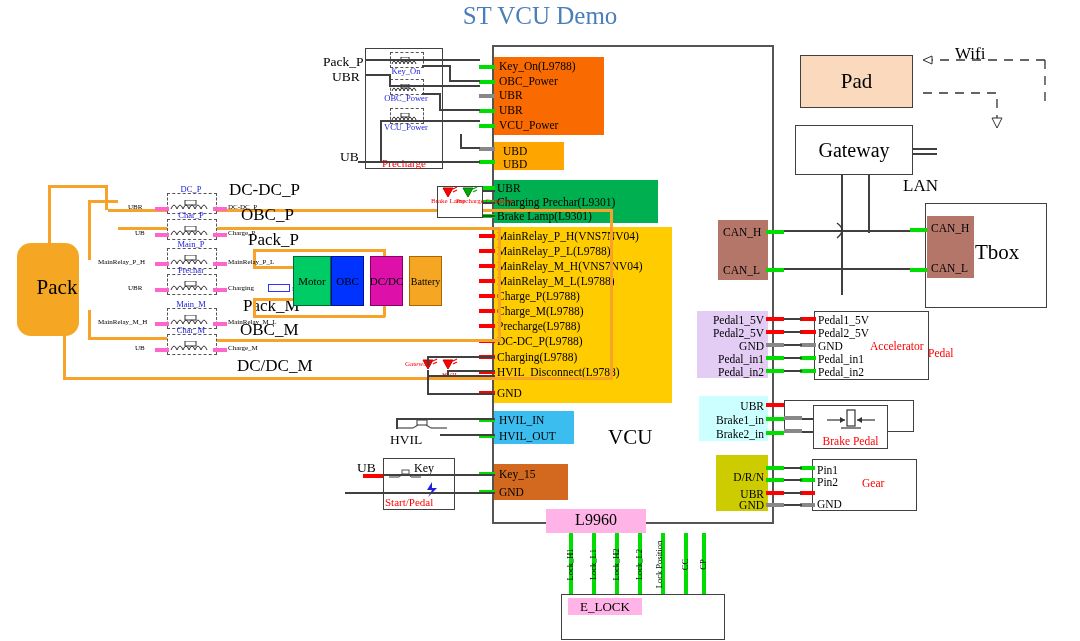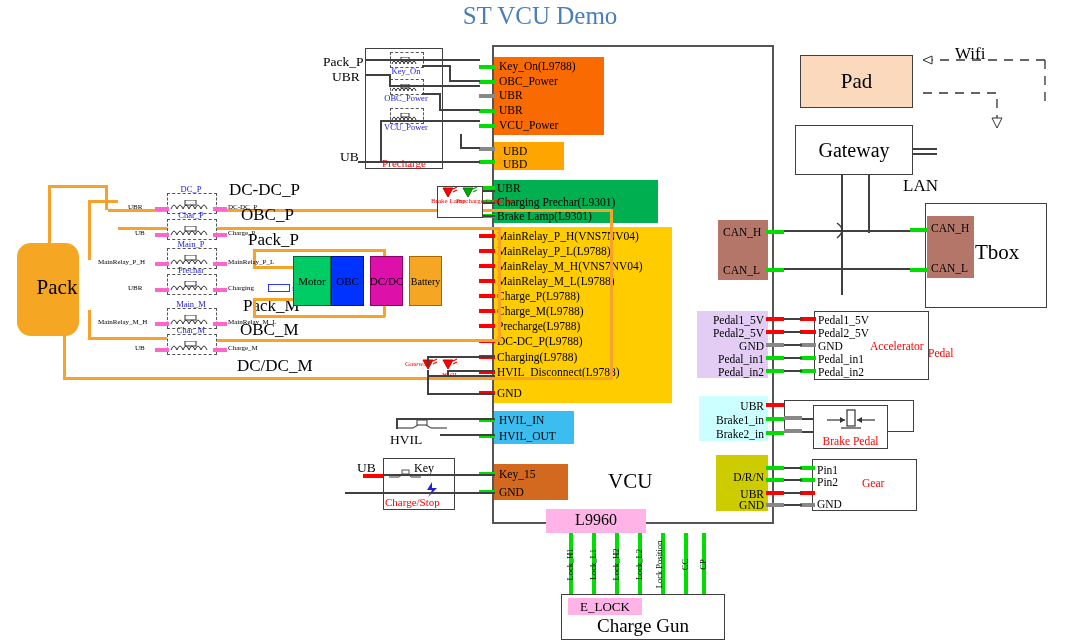--- a/index.html
+++ b/index.html
@@ -24,21 +24,21 @@
   .k{background:#888888;}
 
   .box{position:absolute;box-sizing:border-box;border:1.5px solid #404040;background:#fff;}
   .ctr{display:flex;align-items:center;justify-content:center;}
 
   .vwire{position:absolute;background:#404040;width:1.5px;}
   .hwire{position:absolute;background:#404040;height:1.5px;}
   .owire{position:absolute;background:#f7a22a;}
 
   .vcu-body{position:absolute;border:2px solid #555;background:#fff;}
-  .vcu-text{position:absolute;font-size:21px;margin-top:44px;}
+  .vcu-text{position:absolute;font-size:21px;}
 
   .relaybox{position:absolute;border:1px dashed #555;background:#fff;}
   .tiny{font-size:7px;font-family:"Liberation Serif",serif;white-space:nowrap;line-height:8px;}
   .tiny2{font-size:8.5px;font-family:"Liberation Serif",serif;white-space:nowrap;line-height:9px;}
   .med{font-size:13.5px;font-family:"Liberation Serif",serif;white-space:nowrap;}
   .big{font-size:17px;font-family:"Liberation Serif",serif;white-space:nowrap;}
 </style>
 </head>
 <body>
 
@@ -161,21 +161,20 @@
   <div class="abs tiny2" style="left:563px;top:560px;width:60px;transform:rotate(-90deg);text-align:center;">Lock_L1</div>
   <div class="abs tiny2" style="left:586px;top:560px;width:60px;transform:rotate(-90deg);text-align:center;">Lock_H2</div>
   <div class="abs tiny2" style="left:609px;top:560px;width:60px;transform:rotate(-90deg);text-align:center;">Lock_L2</div>
   <div class="abs tiny2" style="left:629px;top:560px;width:60px;transform:rotate(-90deg);text-align:center;">Lock Position</div>
   <div class="abs tiny2" style="left:655px;top:560px;width:60px;transform:rotate(-90deg);text-align:center;">CC</div>
   <div class="abs tiny2" style="left:673px;top:560px;width:60px;transform:rotate(-90deg);text-align:center;">CP</div>
 
   <div class="box" style="left:561px;top:594px;width:164px;height:46px;"></div>
   <div class="plate" style="left:568px;top:598px;width:74px;height:17px;background:#ffb3e6;"></div>
   <div class="abs" style="left:568px;top:599px;width:74px;text-align:center;font-size:13px;">E_LOCK</div>
-  <div class="abs" style="left:561px;top:615px;width:164px;text-align:center;font-size:19px;">Charge Gun</div>
 
   <div class="box" style="left:365px;top:48px;width:78px;height:121px;"></div>
   <div class="abs" style="left:365px;top:157px;width:78px;text-align:center;font-size:11px;color:#ff0000;">Precharge</div>
 
   <div class="relaybox" style="left:390px;top:52px;width:32px;height:14px;"></div>
   <svg class="abs" style="left:390px;top:57px;" width="32" height="9" viewBox="0 0 32 9">
     <path d="M2 7 q2 -6 4 0 q2 -6 4 0 q2 -6 4 0 q2 -6 4 0 q2 -6 4 0 q2 -6 4 0" fill="none" stroke="#333" stroke-width="1"></path>
     <rect x="11" y="0" width="8" height="4" fill="none" stroke="#333" stroke-width="1"></rect>
   </svg>
   <div class="abs tiny2 blu" style="left:390px;top:67px;width:32px;text-align:center;">Key_On</div>
@@ -384,21 +383,21 @@
   <svg class="abs" style="left:388px;top:468px;" width="34" height="12" viewBox="0 0 34 12">
     <line x1="1" y1="9" x2="11" y2="9" stroke="#555" stroke-width="1.2"></line>
     <line x1="23" y1="9" x2="33" y2="9" stroke="#555" stroke-width="1.2"></line>
     <rect x="14" y="2" width="7" height="4" fill="none" stroke="#555" stroke-width="1"></rect>
     <line x1="11" y1="9" x2="15" y2="6" stroke="#555" stroke-width="1"></line>
     <line x1="20" y1="6" x2="23" y2="9" stroke="#555" stroke-width="1"></line>
   </svg>
   <svg class="abs" style="left:424px;top:480px;" width="16" height="18" viewBox="0 0 16 18">
     <path d="M8 2 L3 10 L8 10 L4 17 L13 8 L8 8 Z" fill="#2222dd"></path>
   </svg>
-  <div class="abs tiny red" style="left:385px;top:498px;font-size:11px;">Charge/Stop</div>
+  <div class="abs tiny red" style="left:385px;top:498px;font-size:11px;">Start/Pedal</div>
   <div class="abs med" style="left:357px;top:460px;">UB</div>
   <div class="stub r" style="left:363px;top:474px;width:20px;"></div>
   <div class="hwire" style="left:384px;top:474px;width:111px;"></div>
   <div class="hwire" style="left:345px;top:492px;width:150px;"></div>
 
   <div class="box ctr" style="left:800px;top:55px;width:113px;height:53px;background:#fbd9bd;font-size:21px;">
     <span>Pad</span>
   </div>
   <div class="box ctr" style="left:795px;top:125px;width:118px;height:50px;font-size:20px;">
     <span>Gateway</span>

